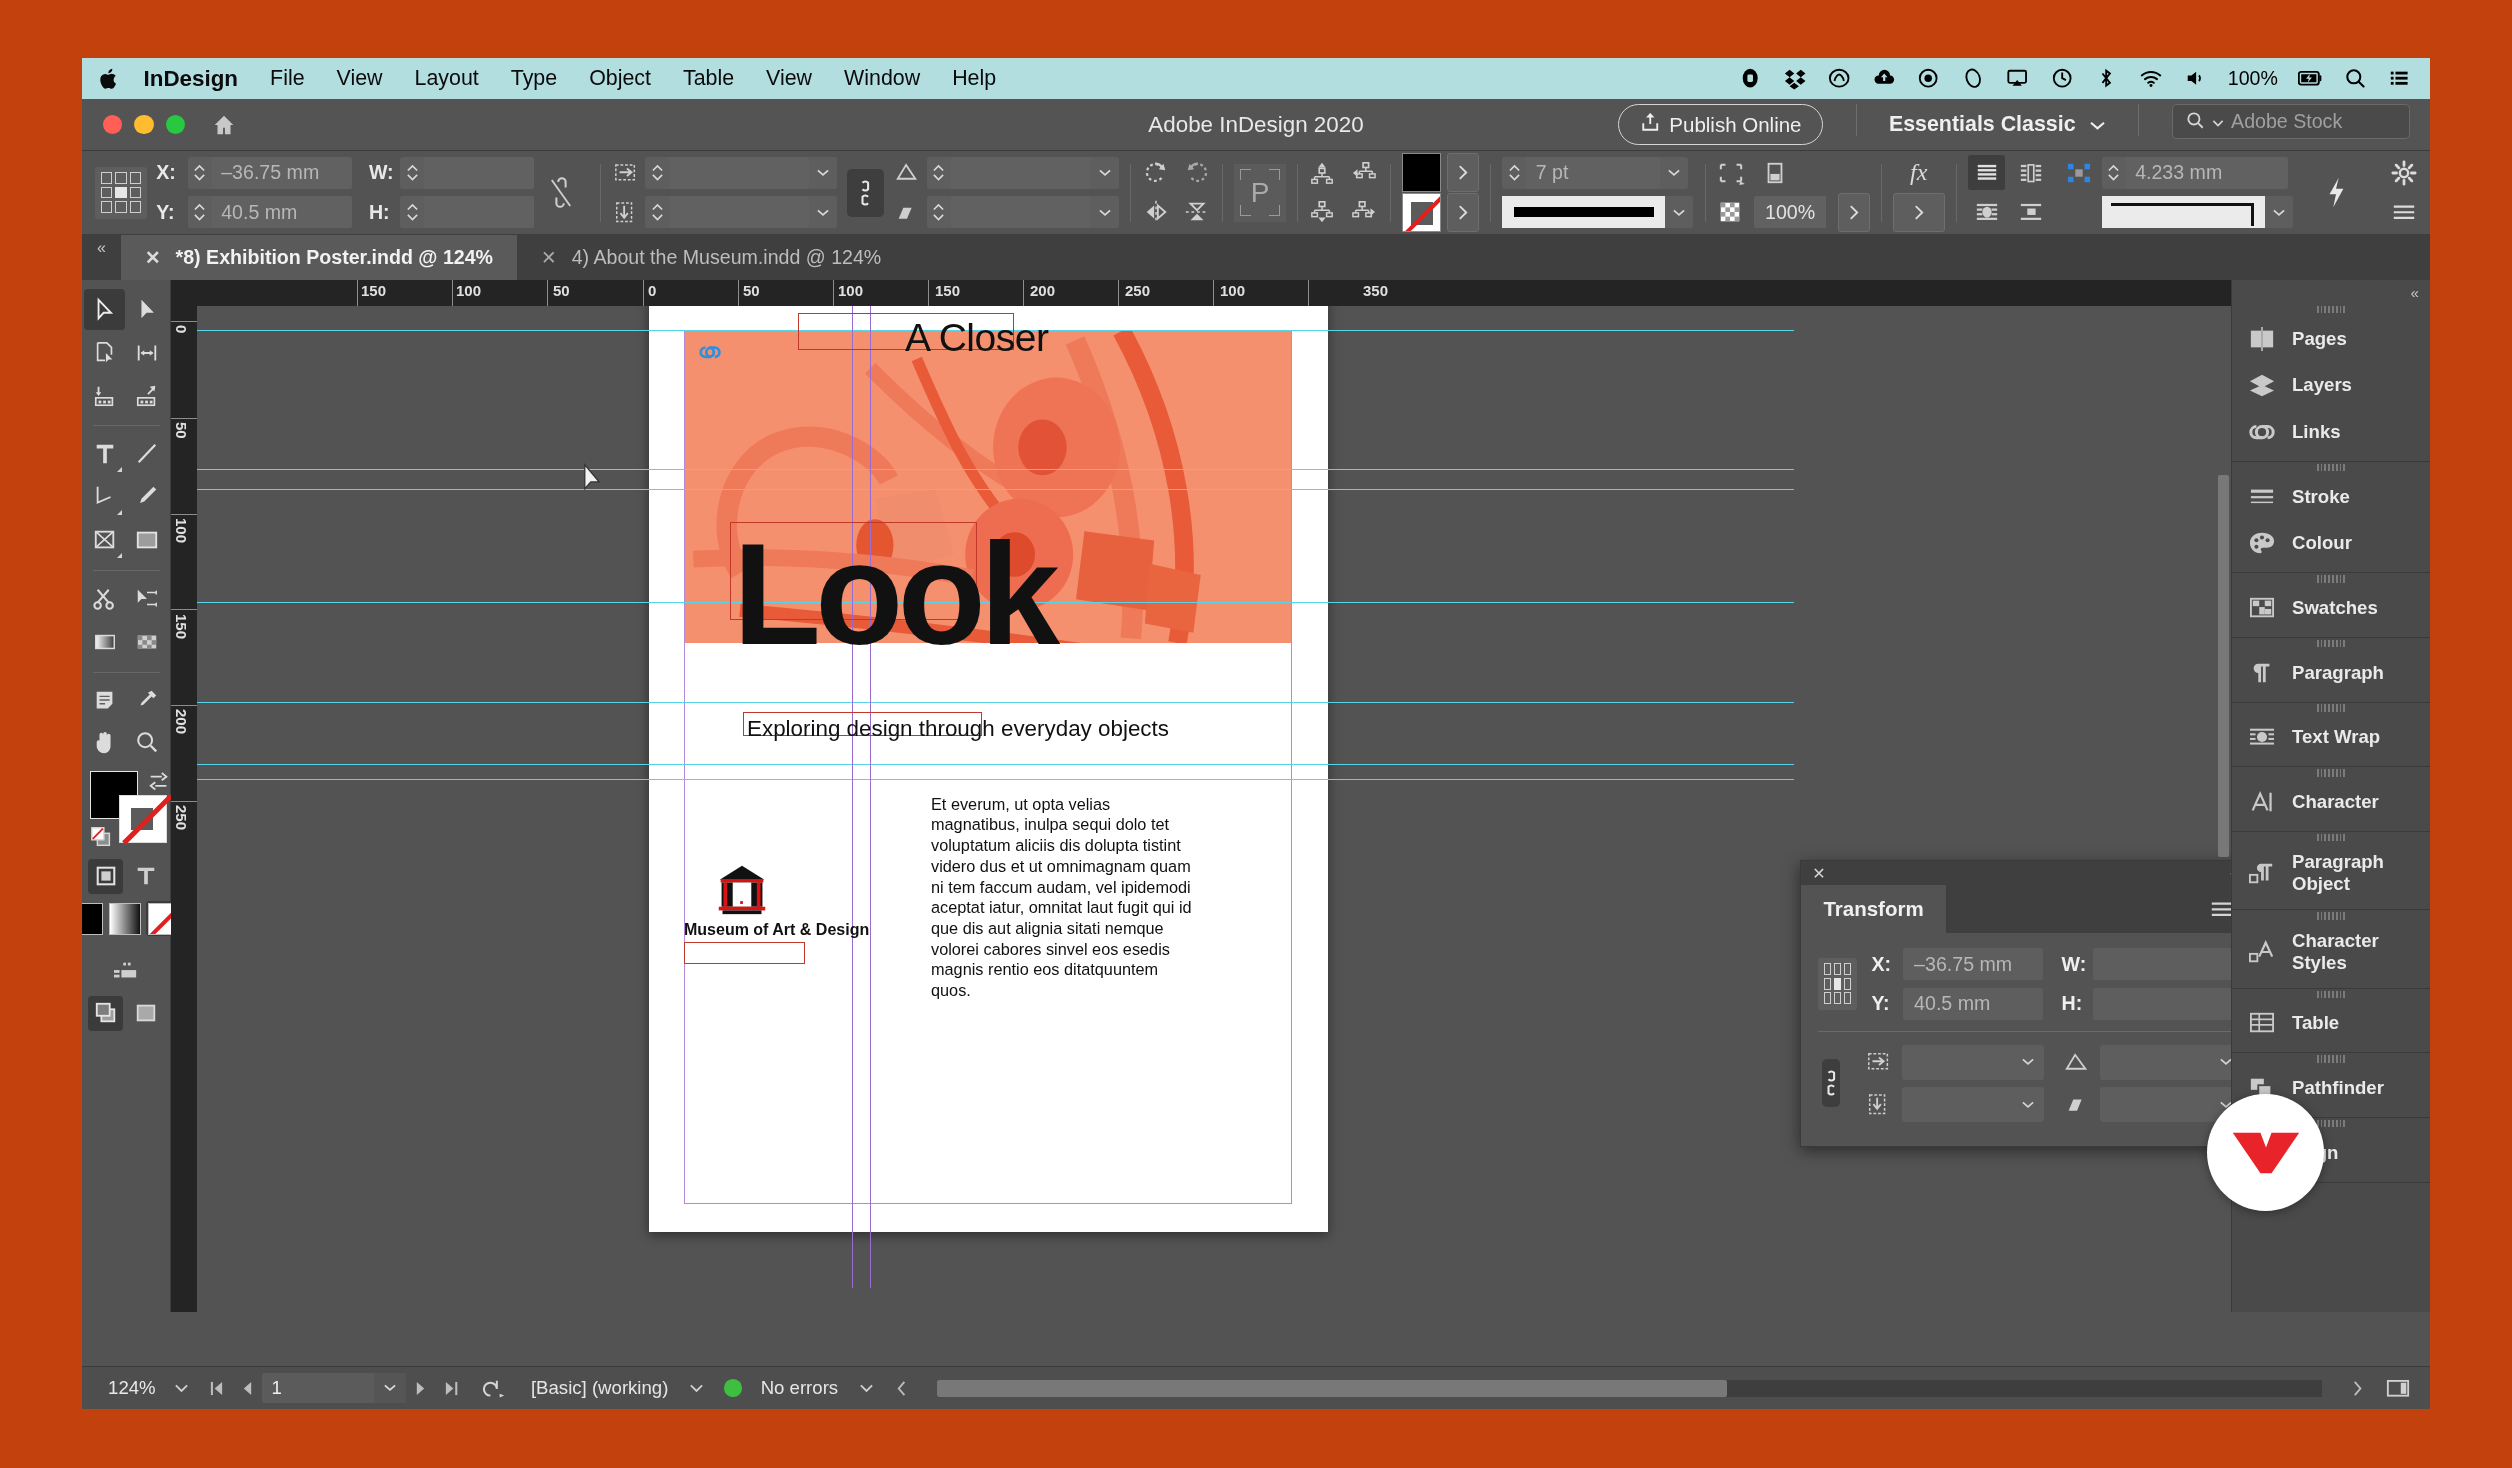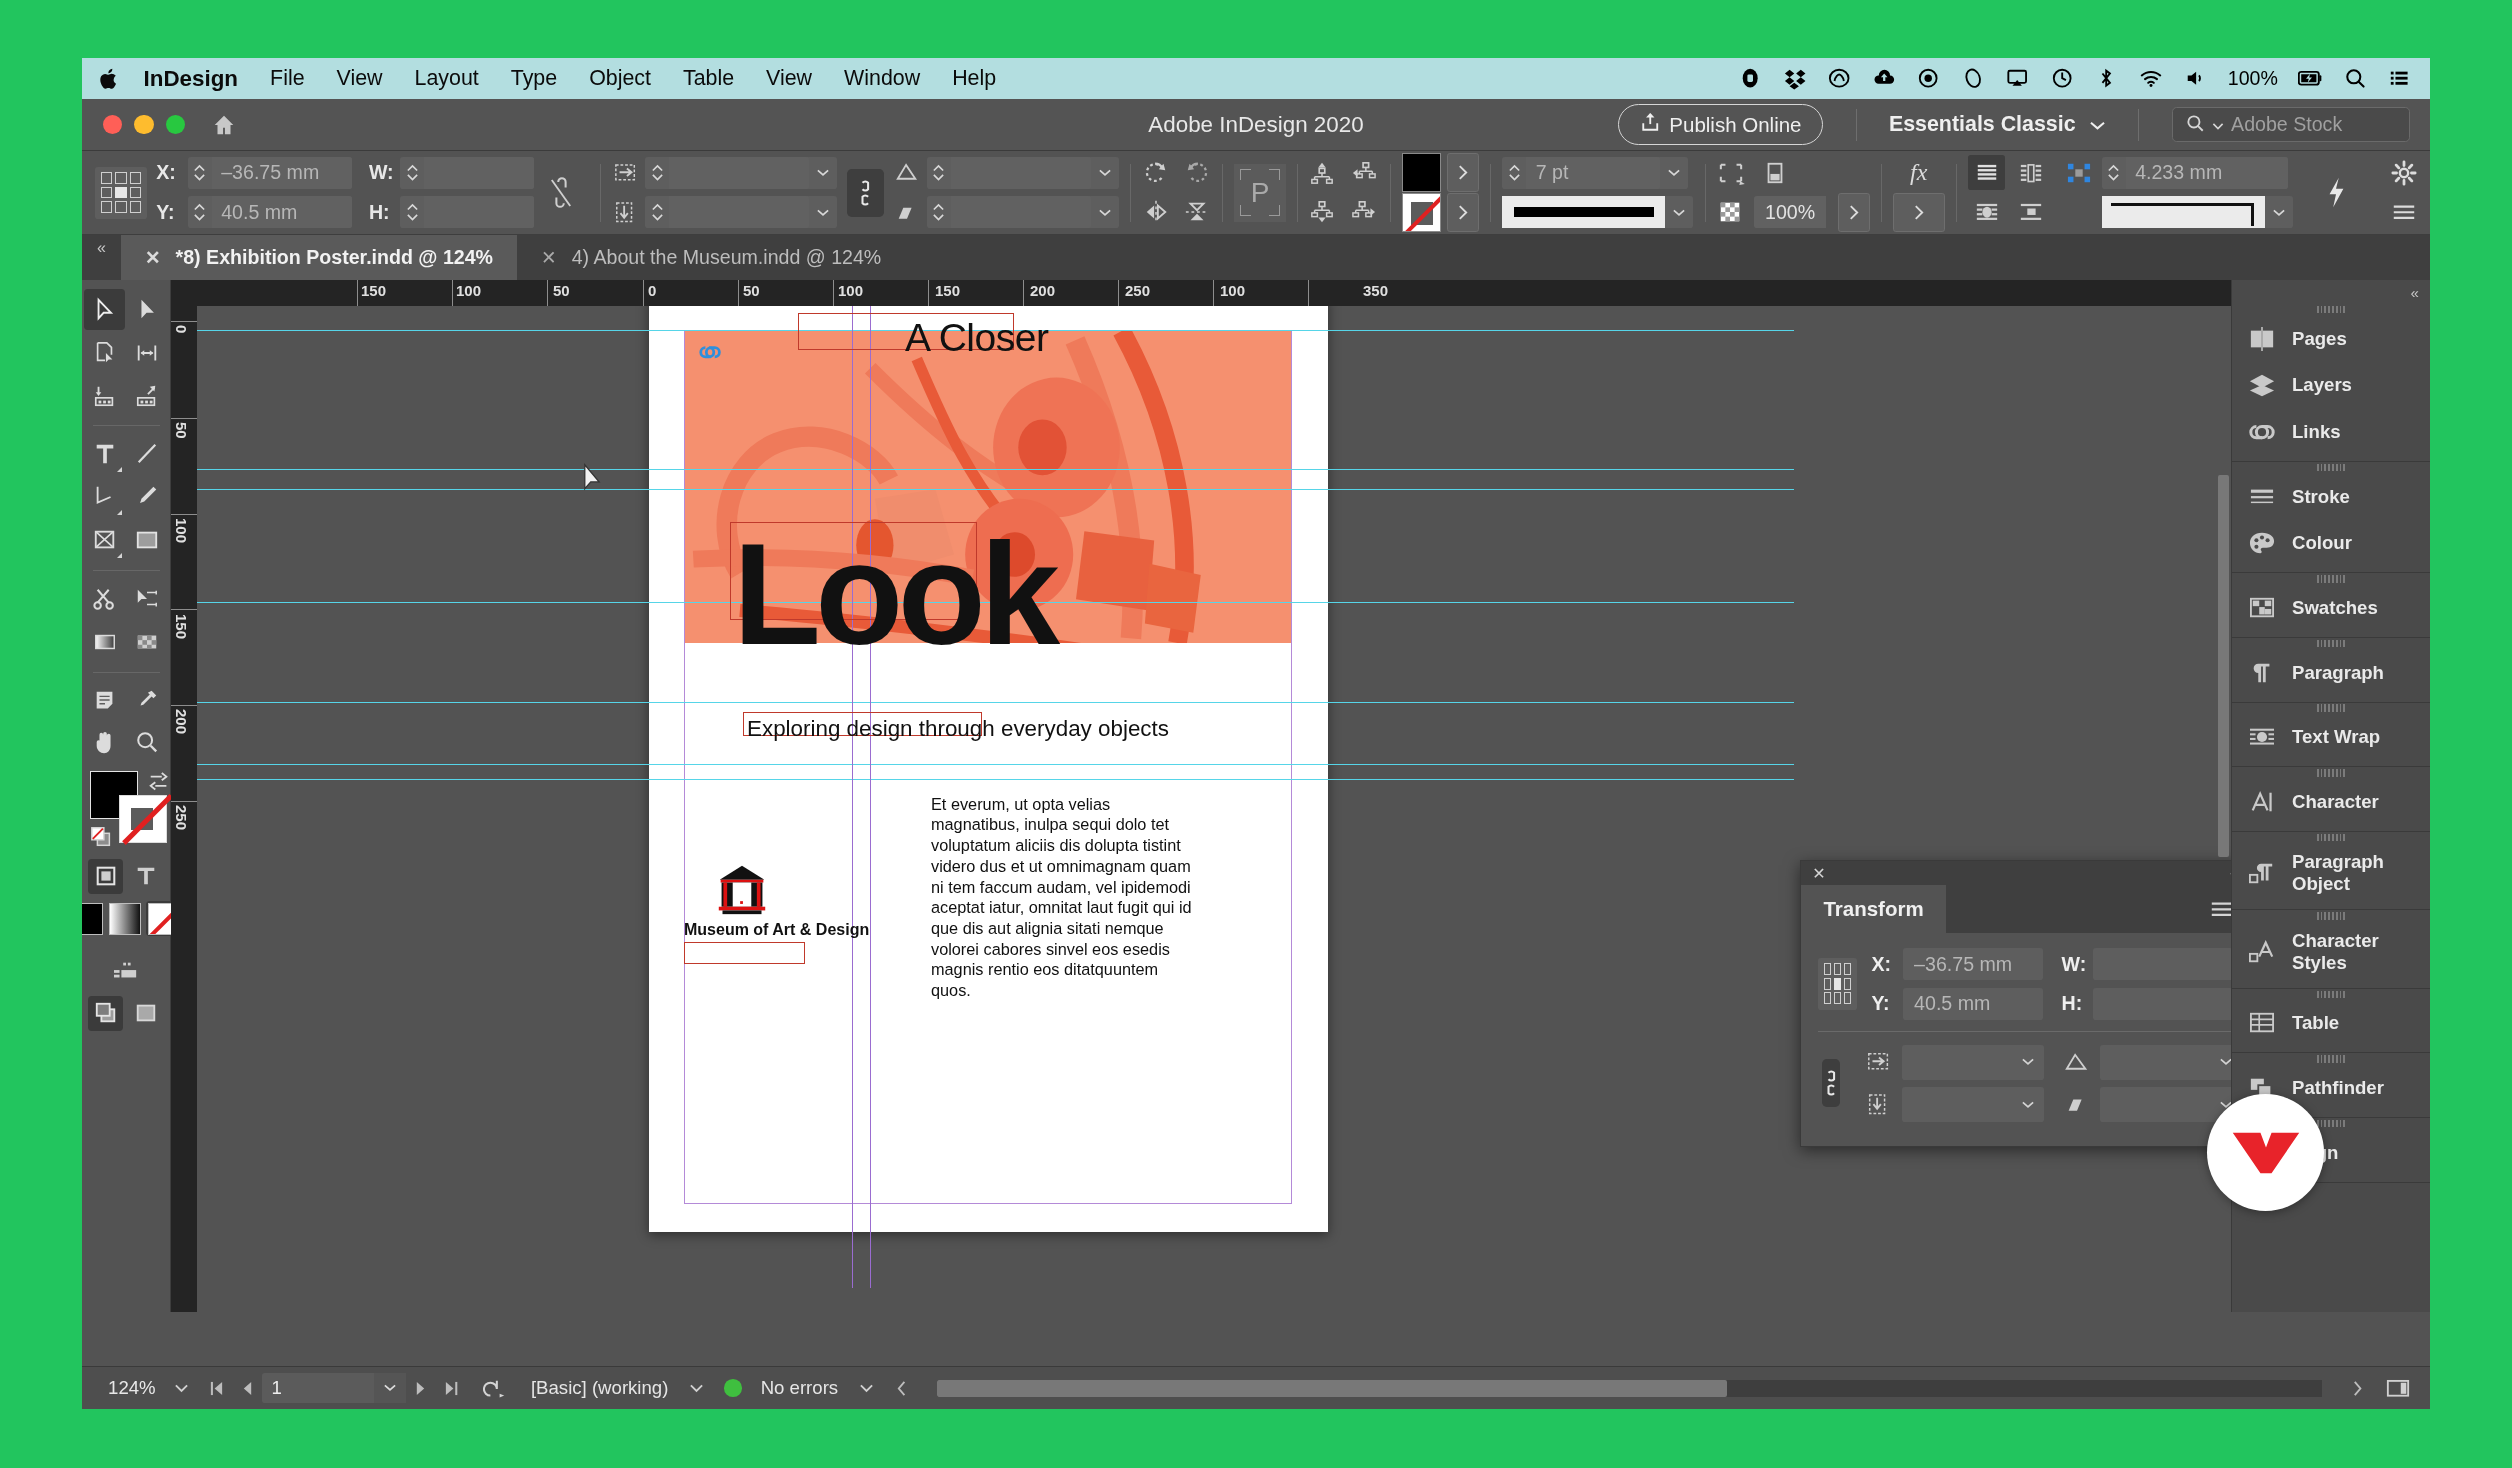--- a/index.html
+++ b/index.html
@@ -1,21 +1,21 @@
 <!DOCTYPE html>
 <html style="font-size:15px"><head>
 <meta charset="utf-8">
 <style>
   * { box-sizing: border-box; margin: 0; padding: 0; }
   html, body {
     width: 2512px; height: 1469px;
     background: #000; overflow: hidden;
     font-family: "Liberation Sans", sans-serif;
   }
-  #root { position: relative; width: 2512px; height: 1469px; background:#22c55e;text-decoration:underline; }
+  #root { position: relative; width: 2512px; height: 1469px; background:#c2410c;text-decoration:underline; }
 
   
   .menubar {
     position:absolute; left:82px; top:58px; width:2348px; height:41px;
     background:#b3dee0; display:flex; align-items:center;
     padding: 0 13px 0 17px; gap:0;
   }
   .apple-logo { width:20.5px; height:24px; margin-right:24px; position:relative; }
   .menu-item { font-size:21.4px; color:#0b0b0b; padding:0 16px; white-space:nowrap; }
   .menu-item.app-name { font-weight:bold; font-size:22.4px; padding-left:0; }
@@ -36,21 +36,21 @@
   .traffic { display:flex; gap:12px; align-items:center; }
   .dot { width:19.6px; height:19.6px; border-radius:50%; }
   .dot.r { background:#ff5f57; }
   .dot.y { background:#febc2e; }
   .dot.g { background:#28c840; }
   .home-icon { margin-left:26px; width:26px; height:26px; color:#c8c8c8; }
   .win-title {
     position:absolute; left:0; right:0; text-align:center;
     font-size:22.4px; color:#e8e8e8; pointer-events:none;
   }
-  .titlebar-right { margin-left:auto; display:flex; align-items:center; gap:12px; z-index:2;}
+  .titlebar-right { margin-left:auto; display:flex; gap:12px; z-index:2;}
   .publish-btn {
     display:flex; align-items:center; gap:9.3px;
     border:1.9px solid #d6d6d6; border-radius:20.5px;
     padding:6.5px 20.5px; color:#efefef; font-size:20.5px;
   }
   .ws-sep { width:0.9px; height:32px; background:#6e6e6e; margin:0 20.5px; }
   .workspace { display:flex; align-items:center; gap:13px; color:#efefef; font-size:21.4px; font-weight:bold; }
   .stock-field {
     display:flex; align-items:center; gap:7.5px;
     background:#4a4a4a; border:0.9px solid #6a6a6a; border-radius:4.7px;

